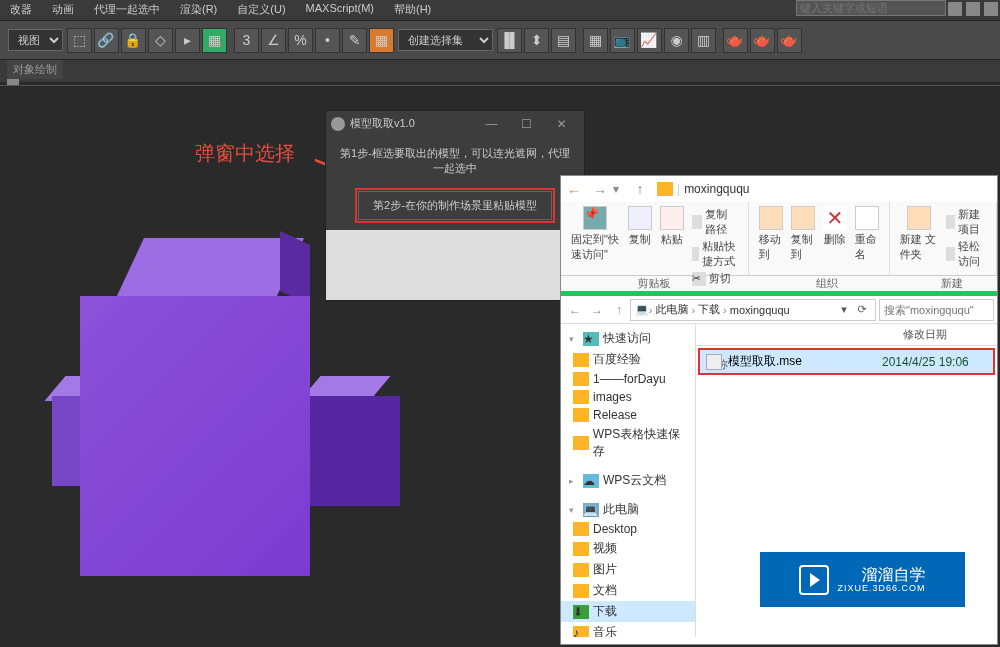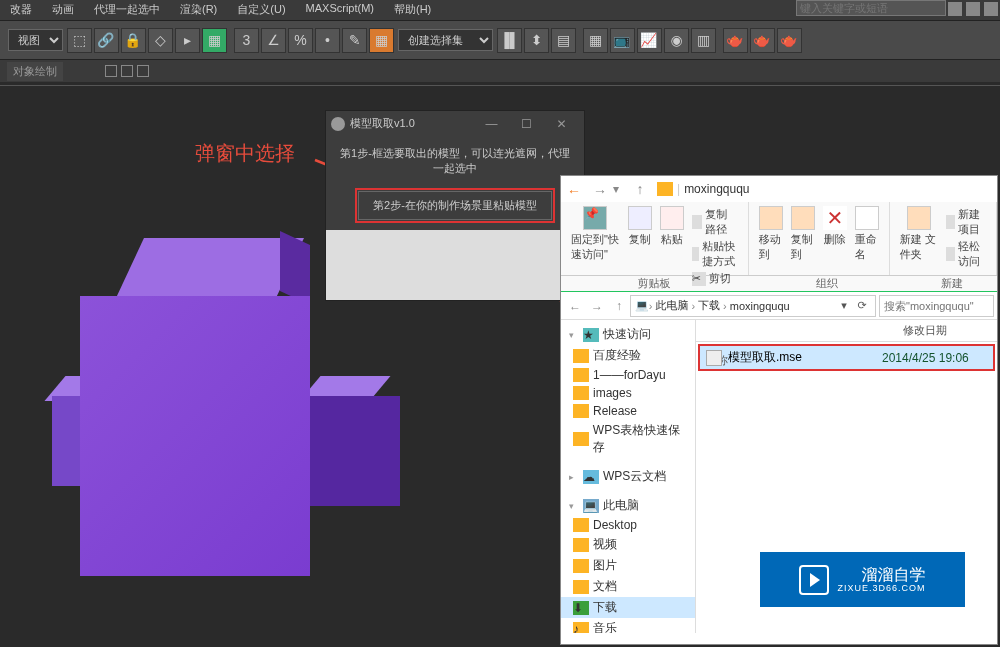--- a/index.html
+++ b/index.html
@@ -16,21 +16,21 @@
 .toolbar { height: 40px; background: #4a4a4a; display: flex; align-items: center; padding: 0 5px; border-top: 1px solid #222; border-bottom: 1px solid #222; }
 .dd { height: 22px; background: #333; border: 1px solid #666; color: #ccc; font-size: 11px; padding: 2px 5px; margin: 0 3px; }
 .dd.w40 { width: 55px; } .dd.w100 { width: 95px; }
 .tb-btn { width: 25px; height: 25px; background: #555; border: 1px solid #333; margin: 0 1px; display: flex; align-items: center; justify-content: center; color: #ccc; font-size: 14px; }
 .tb-btn.sel { background: #3a6; }
 .tb-sep { width: 5px; }
 .tb-arc { display: flex; }
 .tb-btn.orange { background: #d97a2f; }
 
 
-.secbar { height: 22px; background: #3a3a3a; display: flex; align-items: center; color: #999; font-size: 11px; padding: 0 5px; }
+.secbar { height: 22px; background: #3a3a3a; display: flex; align-items: flex-start; color: #999; font-size: 11px; padding: 0 5px; flex-direction: column; }
 .secbar .chip { padding: 2px 6px; background: #444; margin: 0 2px; }
 .secbar .sq { width: 12px; height: 12px; border: 1px solid #888; margin: 0 2px; }
 
 
 .viewport { position: absolute; top: 85px; left: 0; right: 0; bottom: 0; background: #2a2a2a; border-top: 1px solid #555; }
 
 
 .shape { position: absolute; left: 80px; top: 210px; }
 .cube-main { position: absolute; width: 230px; height: 280px; background: linear-gradient(135deg,#8c52d9 0%,#7a3cd0 100%); transform: skewX(0deg); }
 .cube-top { position: absolute; width: 160px; height: 60px; left: 50px; top: -58px; background: #9d6de3; transform: skewX(-25deg); }
@@ -302,21 +302,21 @@
             <span class="mi"></span>
             <span>新建项目</span>
           </div>
         <div class="rb-mini">
             <span class="mi"></span>
             <span>轻松访问</span>
           </div>
       </div>
     </div>
   </div>
-  <div style="display:flex;font-size:11px;color:#666;background:#f9f9f9;border-bottom:1px solid #22c55e">
+  <div style="display:flex;font-size:11px;color:#666;background:#f9f9f9;border-bottom:5px solid #22c55e">
     <div style="width:186px;text-align:center">剪贴板</div>
     <div style="width:160px;text-align:center">组织</div>
     <div style="flex:1;text-align:center">新建</div>
   </div>
   <div class="exp-addr">
     <div class="addr-nav">←</div>
     <div class="addr-nav">→</div>
     <div class="addr-nav">↑</div>
     <div class="addr-path">
       <span>💻</span>

